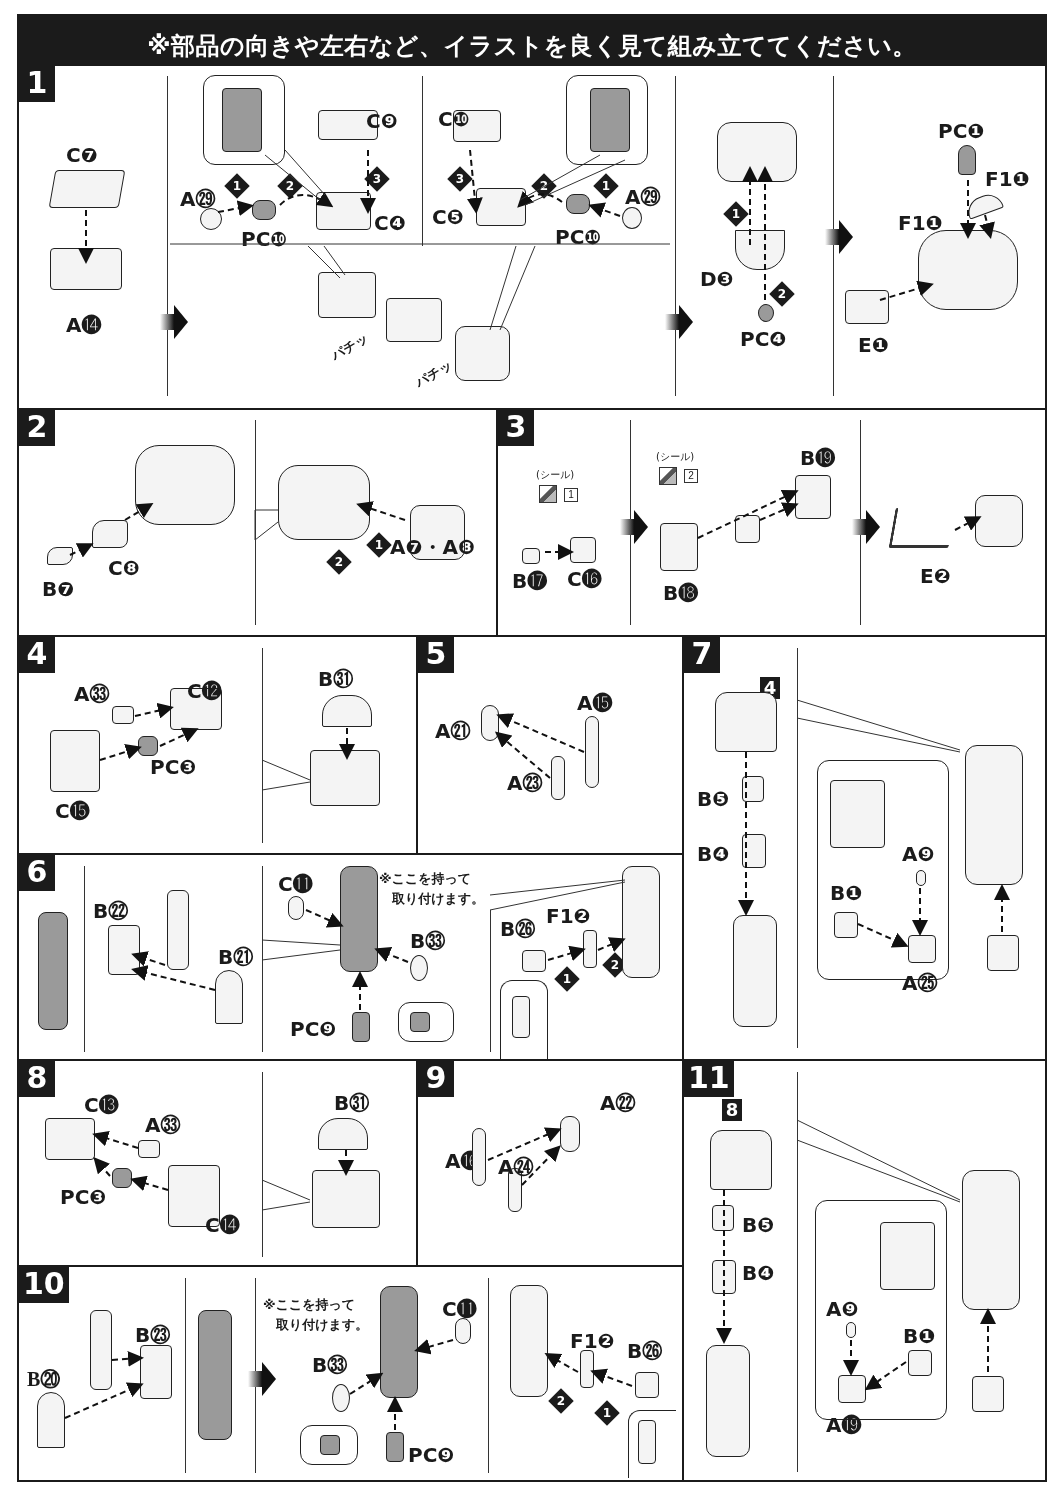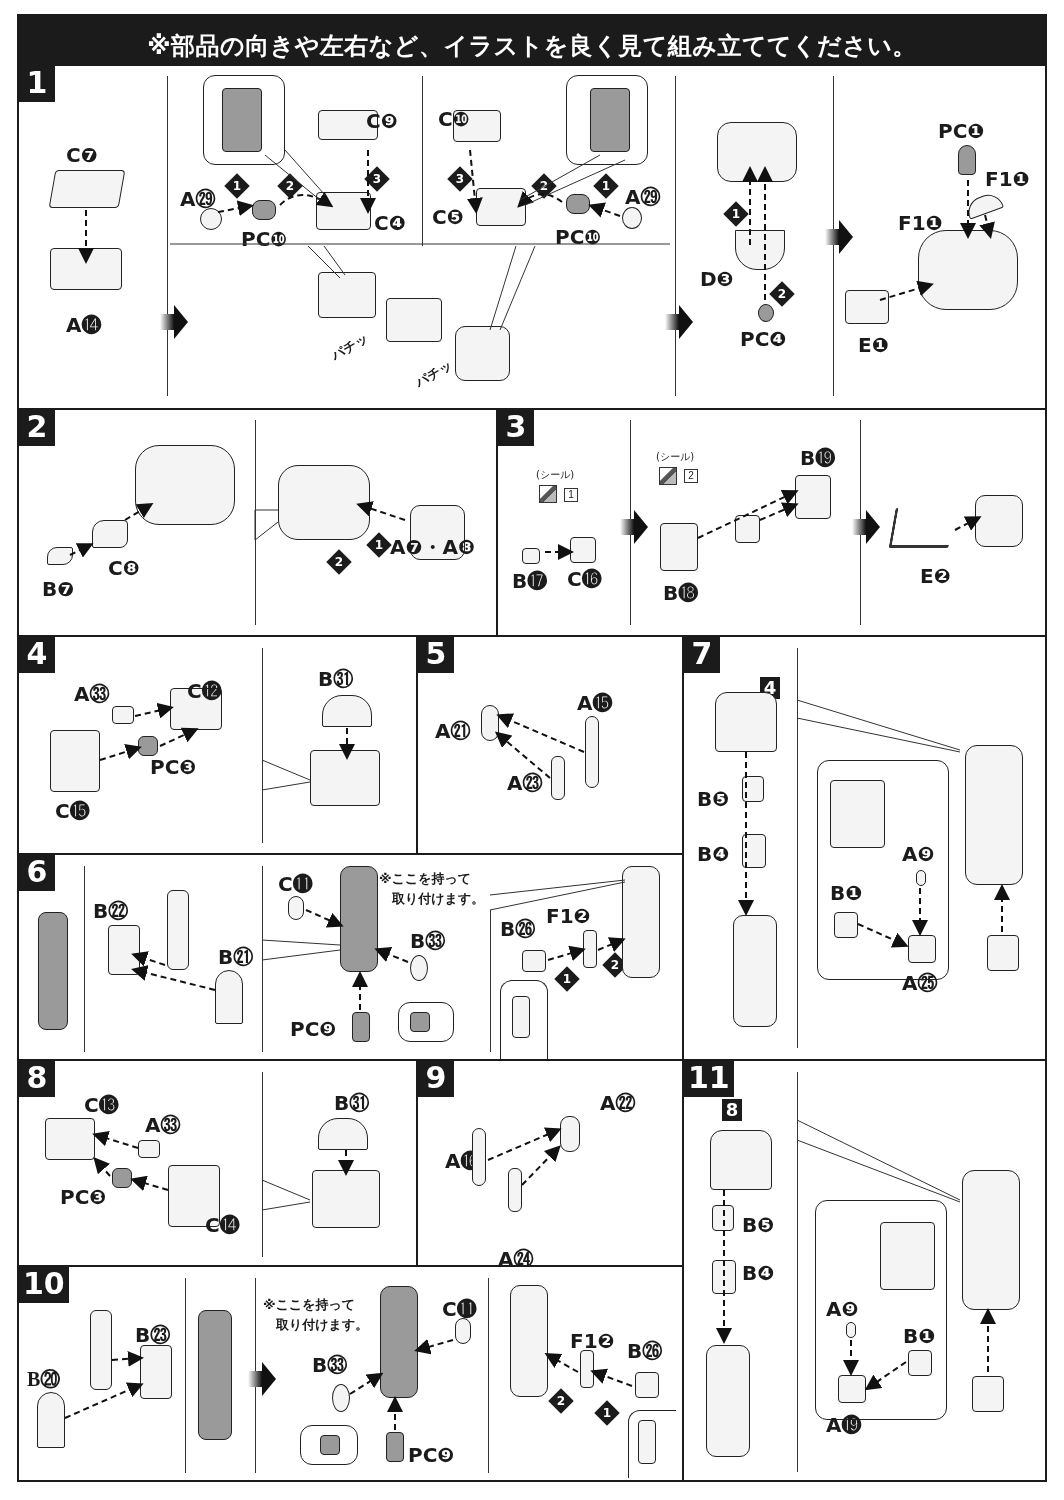--- a/index.html
+++ b/index.html
@@ -286,21 +286,21 @@
 <div class="part" style="left:312px;top:1170px;width:68px;height:58px;"></div>
 
 <div class="panel" style="left:416px;top:1059px;width:268px;height:208px;">
   <div class="stepno">9</div>
 </div>
 <span class="label" style="left:600px;top:1092px;">A㉒</span>
 <div class="part" style="left:560px;top:1116px;width:20px;height:36px;border-radius:9px;"></div>
 <span class="label" style="left:445px;top:1150px;">A⓰</span>
 <div class="part" style="left:472px;top:1128px;width:14px;height:58px;border-radius:7px;"></div>
 <div class="part" style="left:508px;top:1168px;width:14px;height:44px;border-radius:6px;"></div>
-<span class="label" style="left:498px;top:1248px;text-align:center;">A㉔</span>
+<span class="label" style="left:498px;top:1156px;text-align:center;">A㉔</span>
 
 <div class="panel" style="left:682px;top:1059px;width:365px;height:423px;">
   <div class="stepno">11</div>
 </div>
 <div class="substep" style="left:722px;top:1099px;">8</div>
 <div class="vline" style="left:797px;top:1072px;height:400px;"></div>
 <div class="part" style="left:710px;top:1130px;width:62px;height:60px;border-radius:12px 12px 4px 4px;"></div>
 <div class="part" style="left:712px;top:1205px;width:22px;height:26px;"></div>
 <span class="label" style="left:742px;top:1214px;">B❺</span>
 <div class="part" style="left:712px;top:1260px;width:24px;height:34px;"></div>

